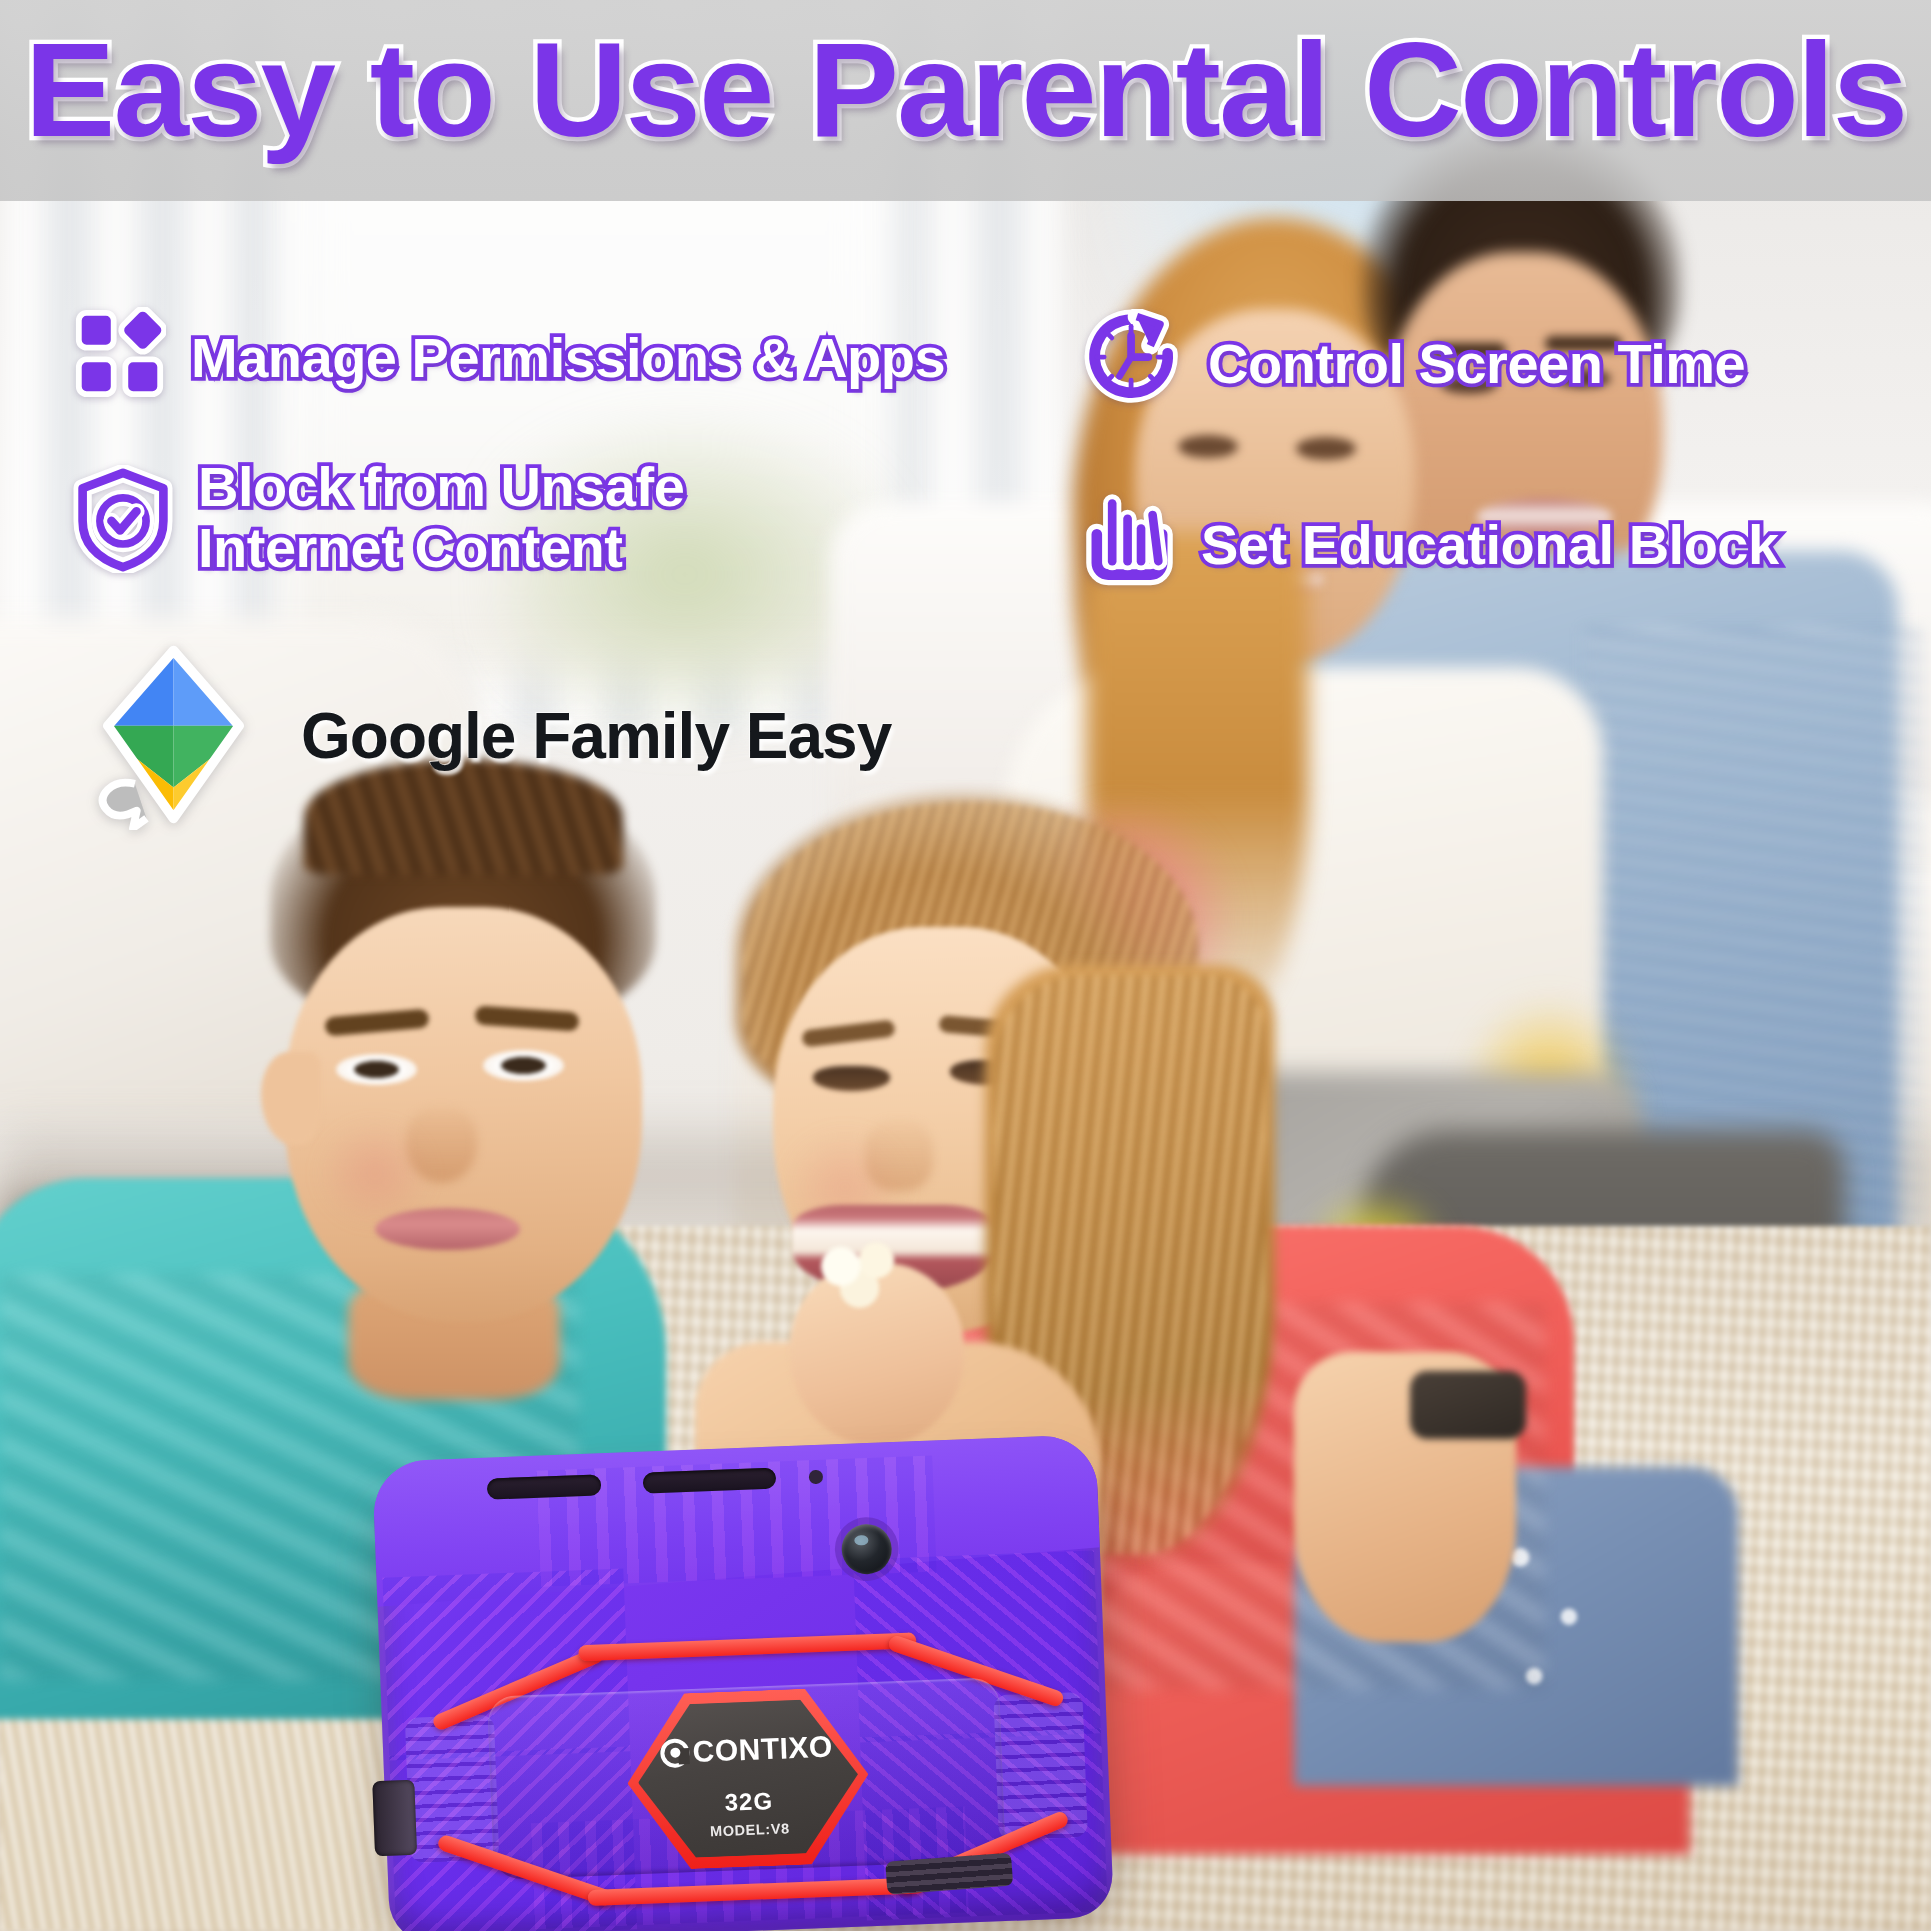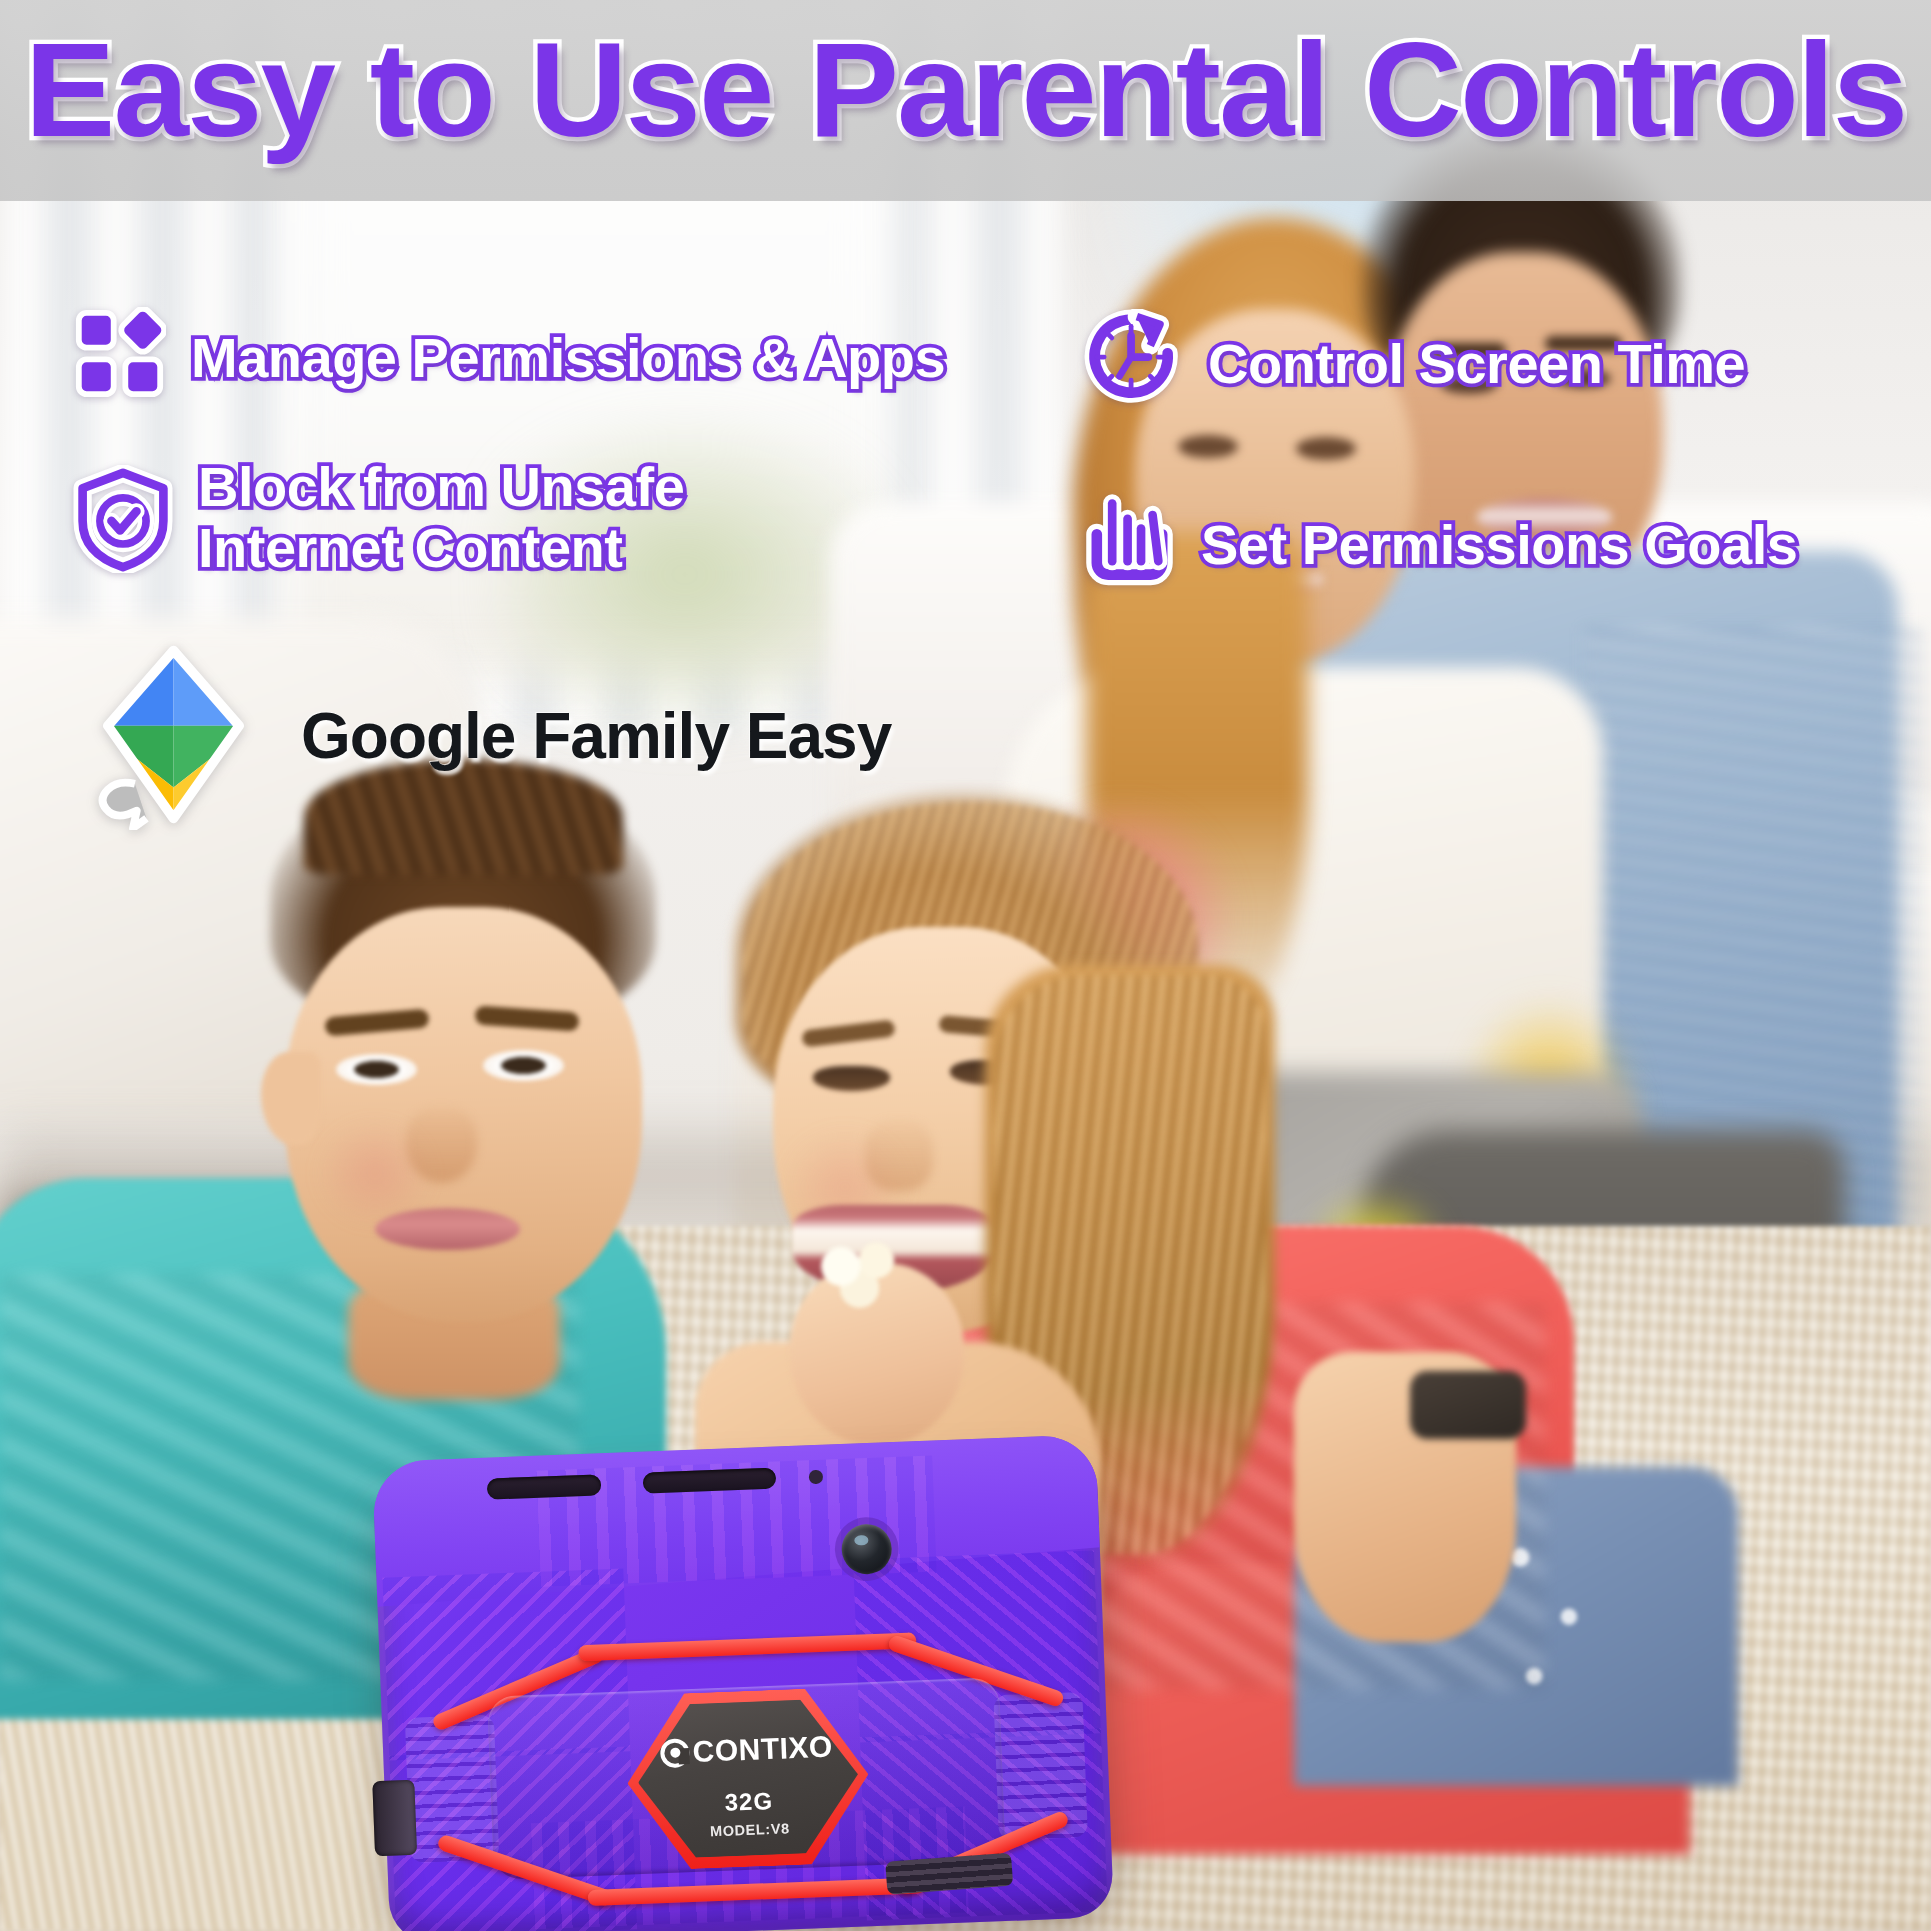--- a/index.html
+++ b/index.html
@@ -754,21 +754,21 @@
           <line x1="72" y1="26" x2="78" y2="74"></line>
         </g>
         <g stroke="#7B35E8" stroke-width="9" stroke-linecap="round">
           <line x1="30" y1="14" x2="30" y2="74"></line>
           <line x1="46" y1="30" x2="46" y2="74"></line>
           <line x1="60" y1="40" x2="60" y2="74"></line>
           <line x1="72" y1="26" x2="78" y2="74"></line>
         </g>
       </svg>
     </span>
-    <span class="flabel">Set Permissions Goals</span>
+    <span class="flabel">Set Educational Block</span>
   </div>
 
   <div class="gfl">
     <span class="gfl-logo">
       <svg width="193" height="193" viewBox="0 0 200 200">
         <g stroke="#ffffff" stroke-width="9" stroke-linejoin="round">
           <path d="M100 14 L168 92 L100 188 L32 92 Z" fill="#ffffff" stroke="none"></path>
           <path d="M100 14 L32 92 L100 92 Z" fill="#4285F4" stroke="none"></path>
           <path d="M100 14 L168 92 L100 92 Z" fill="#5E9CF9" stroke="none"></path>
           <path d="M32 92 L100 92 L100 156 L54 120 Z" fill="#34A853" stroke="none"></path>

